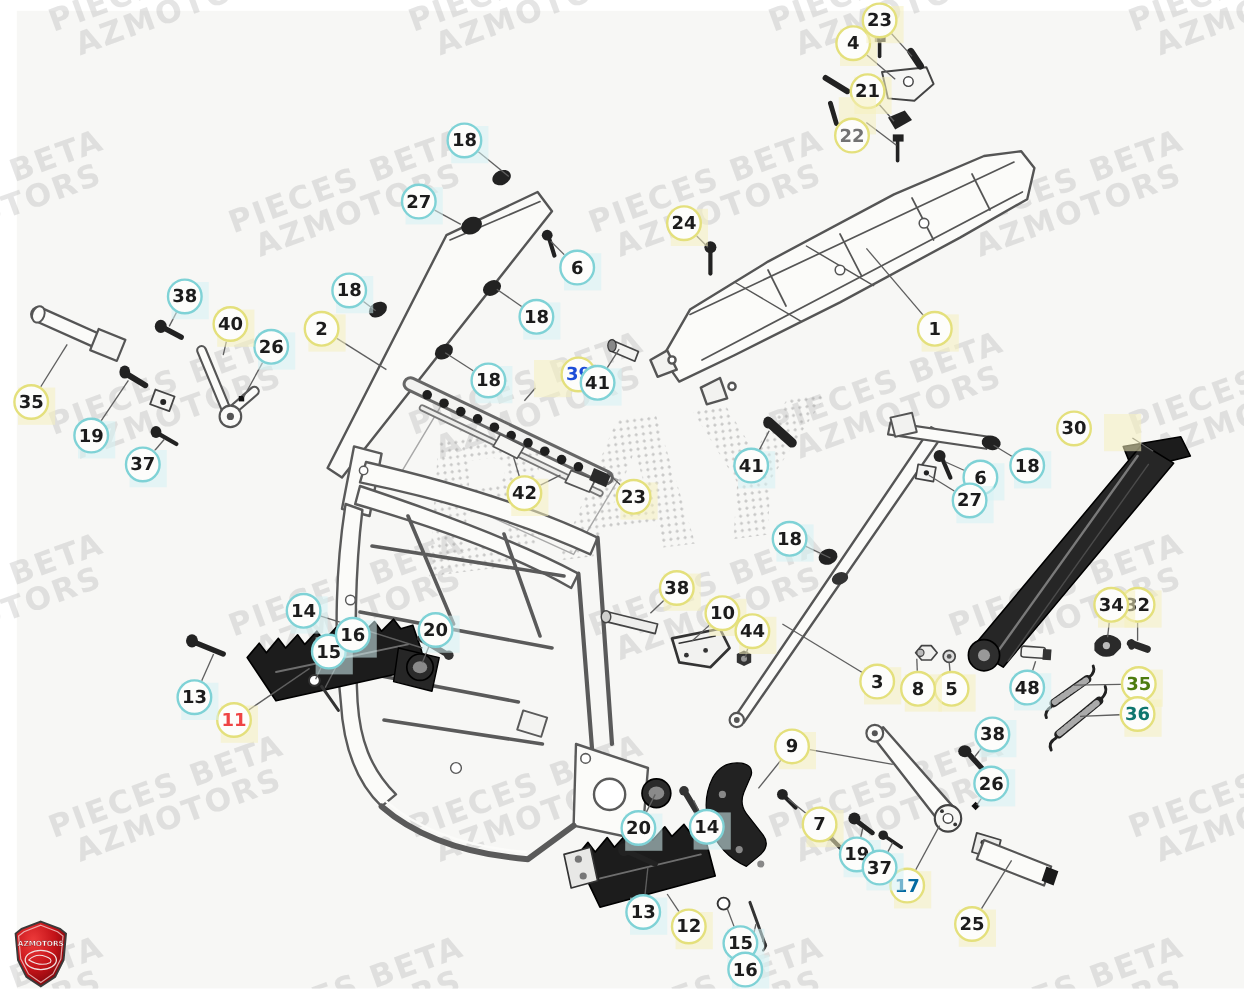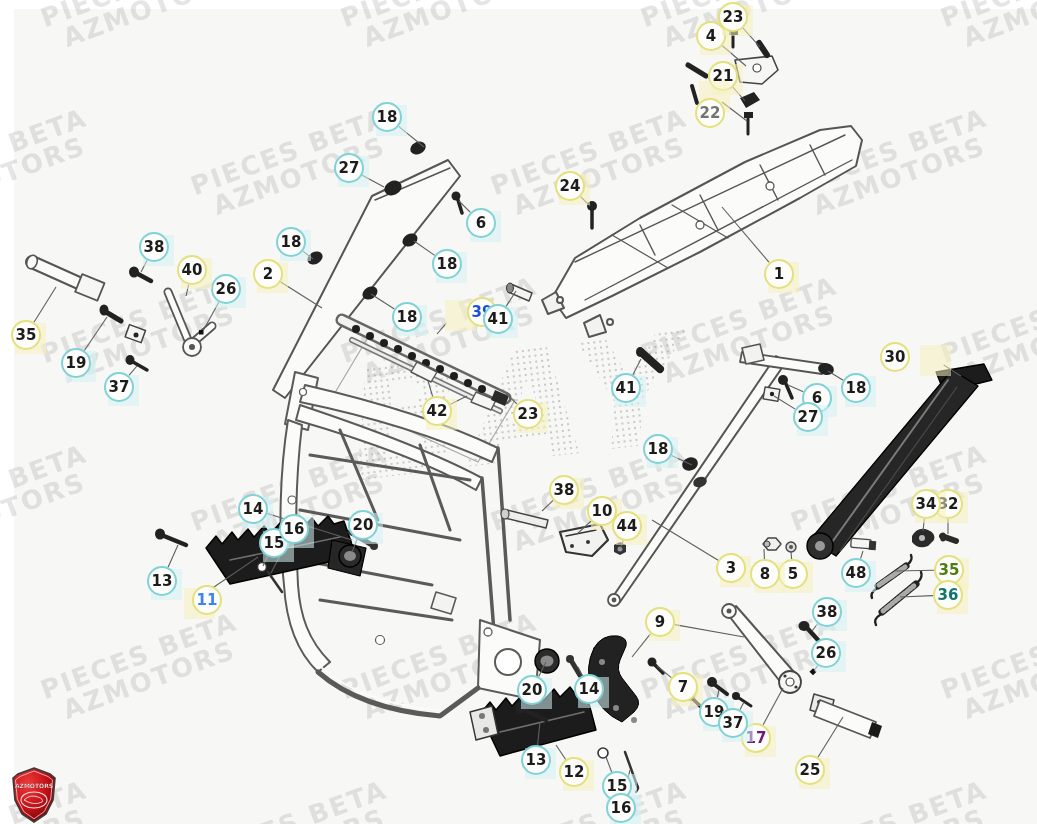--- a/index.html
+++ b/index.html
@@ -451,41 +451,41 @@
       <div class="co" style="left: 802px; top: 383px; border: 2.4px solid rgb(127, 210, 214); color: rgb(28, 28, 28);">6</div>
       <div class="co-box" style="left: 672px; top: 675px; background: rgb(245, 240, 189);"></div>
       <div class="co" style="left: 668px; top: 672px; border: 2.4px solid rgb(228, 224, 124); color: rgb(28, 28, 28);">7</div>
       <div class="co-box" style="left: 754px; top: 562px; background: rgb(245, 240, 189);"></div>
       <div class="co" style="left: 750px; top: 559px; border: 2.4px solid rgb(228, 224, 124); color: rgb(28, 28, 28);">8</div>
       <div class="co-box" style="left: 649px; top: 610px; background: rgb(245, 240, 189);"></div>
       <div class="co" style="left: 645px; top: 607px; border: 2.4px solid rgb(228, 224, 124); color: rgb(28, 28, 28);">9</div>
       <div class="co-box" style="left: 591px; top: 499px; background: rgb(245, 240, 189);"></div>
       <div class="co" style="left: 587px; top: 496px; border: 2.4px solid rgb(228, 224, 124); color: rgb(28, 28, 28);">10</div>
       <div class="co-box" style="left: 184px; top: 588px; background: rgb(245, 240, 189);"></div>
-      <div class="co" style="left: 180px; top: 585px; border: 2.4px solid rgb(228, 224, 124); color: #3b82f6; margin-left: 12px;">11</div>
+      <div class="co" style="left: 180px; top: 585px; border: 2.4px solid rgb(228, 224, 124); color: #ef4444;">11</div>
       <div class="co-box" style="left: 563px; top: 760px; background: rgb(245, 240, 189);"></div>
       <div class="co" style="left: 559px; top: 757px; border: 2.4px solid rgb(228, 224, 124); color: rgb(28, 28, 28);">12</div>
       <div class="co-box" style="left: 151px; top: 569px; background: rgb(213, 242, 244);"></div>
       <div class="co" style="left: 147px; top: 566px; border: 2.4px solid rgb(127, 210, 214); color: rgb(28, 28, 28);">13</div>
       <div class="co-box" style="left: 525px; top: 748px; background: rgb(213, 242, 244);"></div>
       <div class="co" style="left: 521px; top: 745px; border: 2.4px solid rgb(127, 210, 214); color: rgb(28, 28, 28);">13</div>
       <div class="co-box" style="left: 242px; top: 497px; background: rgb(213, 242, 244);"></div>
       <div class="co" style="left: 238px; top: 494px; border: 2.4px solid rgb(127, 210, 214); color: rgb(28, 28, 28);">14</div>
       <div class="co-box" style="left: 578px; top: 677px; background: rgb(213, 242, 244);"></div>
       <div class="co" style="left: 574px; top: 674px; border: 2.4px solid rgb(127, 210, 214); color: rgb(28, 28, 28);">14</div>
       <div class="co-box" style="left: 263px; top: 531px; background: rgb(213, 242, 244);"></div>
       <div class="co" style="left: 259px; top: 528px; border: 2.4px solid rgb(127, 210, 214); color: rgb(28, 28, 28);">15</div>
       <div class="co-box" style="left: 606px; top: 774px; background: rgb(213, 242, 244);"></div>
       <div class="co" style="left: 602px; top: 771px; border: 2.4px solid rgb(127, 210, 214); color: rgb(28, 28, 28);">15</div>
       <div class="co-box" style="left: 283px; top: 517px; background: rgb(213, 242, 244);"></div>
       <div class="co" style="left: 279px; top: 514px; border: 2.4px solid rgb(127, 210, 214); color: rgb(28, 28, 28);">16</div>
       <div class="co-box" style="left: 610px; top: 796px; background: rgb(213, 242, 244);"></div>
       <div class="co" style="left: 606px; top: 793px; border: 2.4px solid rgb(127, 210, 214); color: rgb(28, 28, 28);">16</div>
       <div class="co-box" style="left: 745px; top: 726px; background: rgb(245, 240, 189);"></div>
-      <div class="co" style="left: 741px; top: 723px; border: 2.4px solid rgb(228, 224, 124); color: #701a75;">17</div>
+      <div class="co" style="left: 741px; top: 723px; border: 2.4px solid rgb(228, 224, 124); color: #0369a1;">17</div>
       <div class="co-box" style="left: 376px; top: 105px; background: rgb(213, 242, 244);"></div>
       <div class="co" style="left: 372px; top: 102px; border: 2.4px solid rgb(127, 210, 214); color: rgb(28, 28, 28);">18</div>
       <div class="co-box" style="left: 280px; top: 230px; background: rgb(213, 242, 244);"></div>
       <div class="co" style="left: 276px; top: 227px; border: 2.4px solid rgb(127, 210, 214); color: rgb(28, 28, 28);">18</div>
       <div class="co-box" style="left: 436px; top: 252px; background: rgb(213, 242, 244);"></div>
       <div class="co" style="left: 432px; top: 249px; border: 2.4px solid rgb(127, 210, 214); color: rgb(28, 28, 28);">18</div>
       <div class="co-box" style="left: 396px; top: 305px; background: rgb(213, 242, 244);"></div>
       <div class="co" style="left: 392px; top: 302px; border: 2.4px solid rgb(127, 210, 214); color: rgb(28, 28, 28);">18</div>
       <div class="co-box" style="left: 647px; top: 437px; background: rgb(213, 242, 244);"></div>
       <div class="co" style="left: 643px; top: 434px; border: 2.4px solid rgb(127, 210, 214); color: rgb(28, 28, 28);">18</div>

